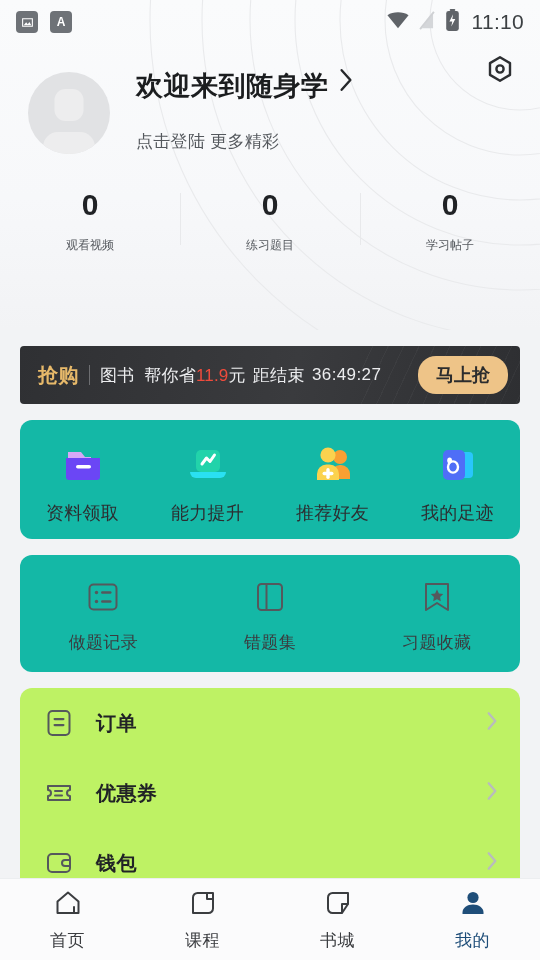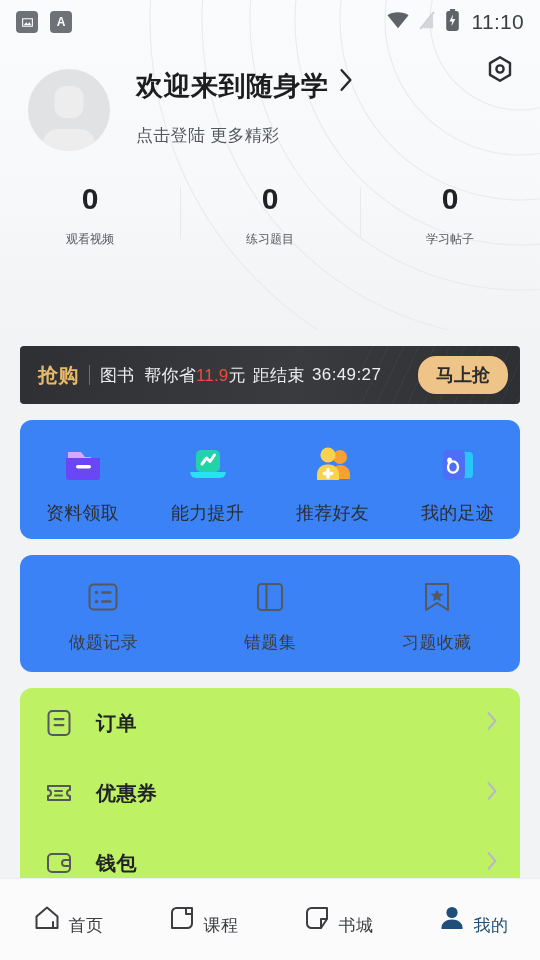--- a/index.html
+++ b/index.html
@@ -74,21 +74,21 @@
     position: absolute; left: 50%; bottom: -8px; transform: translateX(-50%);
     width: 52px; height: 30px; border-radius: 15px 15px 0 0; background: #ededee;
   }
   .pinfo { margin-left: 26px; padding-bottom: 4px; }
   .pname-row { display: flex; align-items: flex-start; gap: 10px; cursor: pointer; }
   .pname {
     font-size: 27px; font-weight: bold; color: #1b1d1f; letter-spacing: .5px;
   }
   .chev-lg { color: #2b2d30; }
   .psub {
-    margin-top: 20px;
+    margin-top: 26px;
     font-size: 17px; color: #54585d; letter-spacing: .3px;
   }
 
   
   .stats {
     position: relative; z-index: 5;
     display: flex; margin-top: 26px;
   }
   .stat {
     flex: 1; text-align: center; position: relative; cursor: pointer;
@@ -127,21 +127,21 @@
     margin-left: auto; position: relative; z-index: 2;
     background: #eec488; color: #2b2c2e;
     font-size: 18px; font-weight: bold;
     border: none; border-radius: 18px;
     padding: 7px 18px; cursor: pointer;
     font-family: inherit; white-space: nowrap;
   }
 
   
   .card {
-    background: #3b82f6;
+    background: #14b8a6;
     margin: 16px 20px 0 20px;
     border-radius: 12px;
   }
   .grid4 { display: flex; padding: 18px 0 14px; }
   .gitem {
     flex: 1; display: flex; flex-direction: column;
     align-items: center; cursor: pointer;
   }
   .gicon { width: 54px; height: 54px; display: flex; align-items: center; justify-content: center; }
   .glabel { margin-top: 9px; font-size: 18px; color: #2c2e31; letter-spacing: .3px; }
@@ -168,22 +168,22 @@
   
   .tabbar {
     position: absolute; left: 0; bottom: 0;
     width: 540px; height: 82px;
     background: #fbfbfc;
     border-top: 1px solid #eceef0;
     display: flex; align-items: center;
     z-index: 20;
   }
   .tab {
-    flex: 1; display: flex; flex-direction: row;
-    align-items: flex-end; justify-content: center; cursor: pointer;
+    flex: 1; display: flex; flex-direction: column;
+    align-items: center; justify-content: center; cursor: pointer;
     gap: 7px;
   }
   .tab-lbl { font-size: 17px; color: #3b3d40; letter-spacing: .4px; }
   .tab.active .tab-lbl { color: #1f4e79; }
 
   .scroll-area { position: relative; height: 960px; }
 </style>
 </head>
 <body>
 

